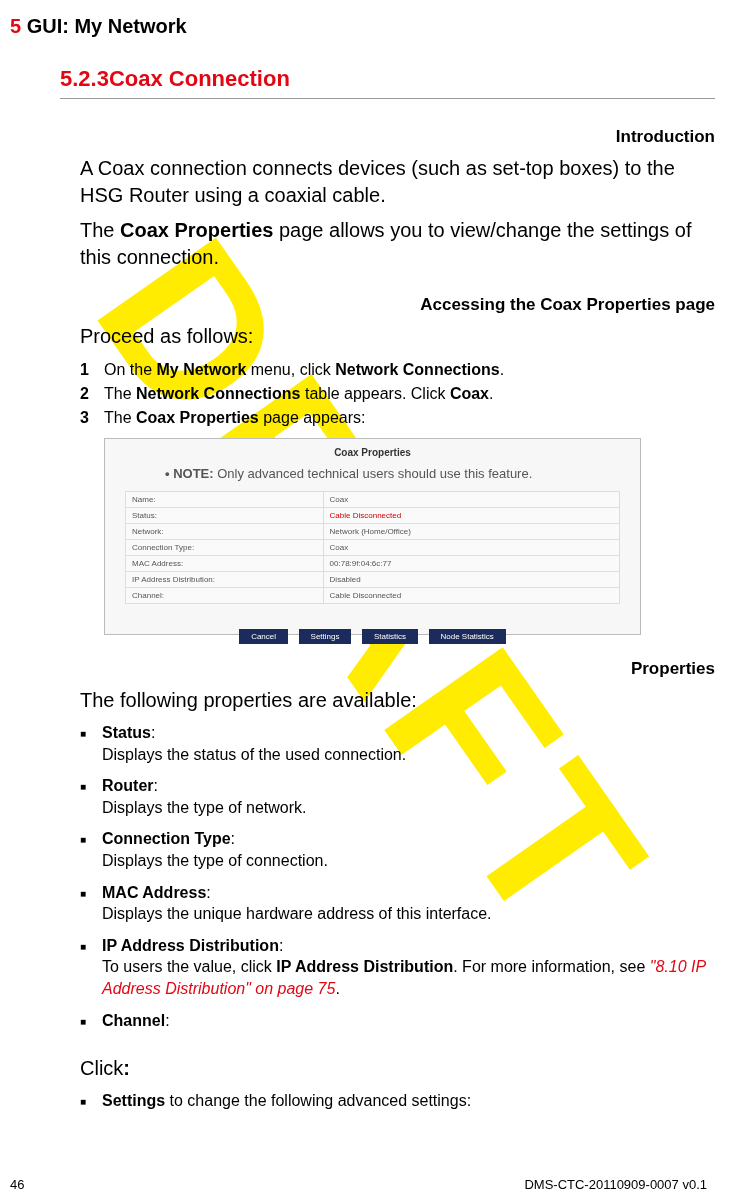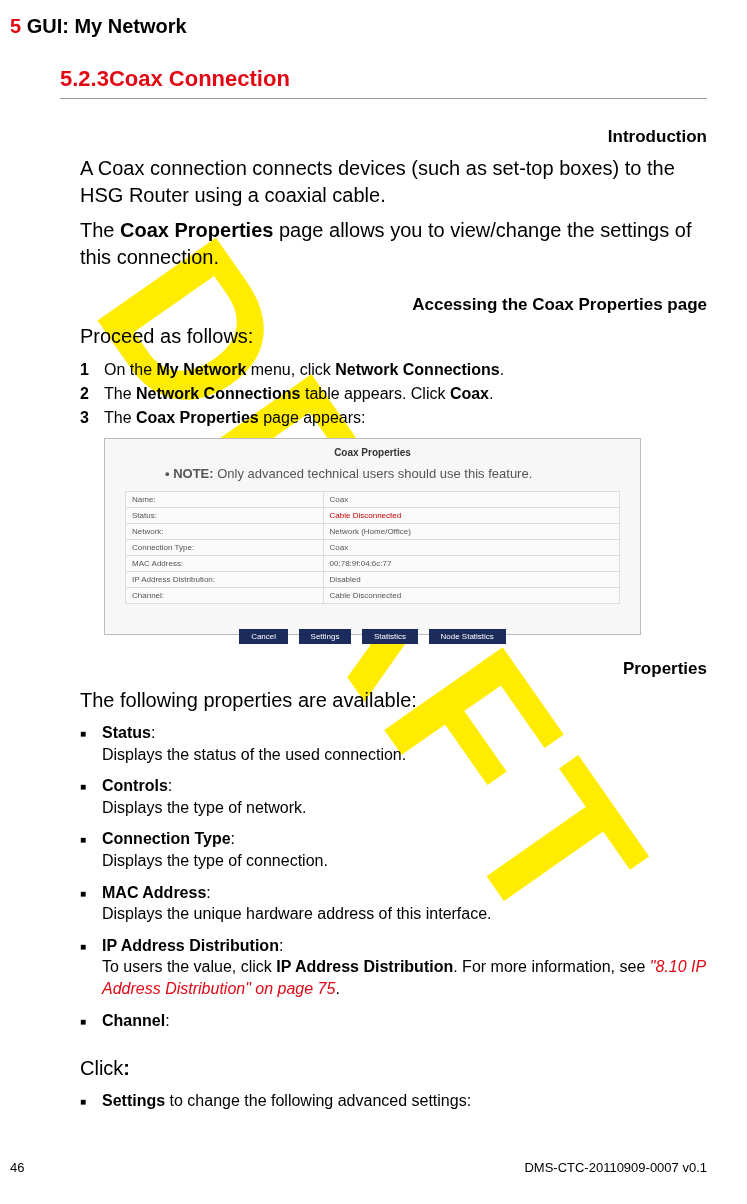--- a/index.html
+++ b/index.html
@@ -19,21 +19,21 @@
       font-size: 210px;
       font-weight: bold;
       color: #ffec00;
       z-index: 0;
       letter-spacing: 15px;
       pointer-events: none;
     }
     .page-content {
       position: relative;
       z-index: 1;
-      padding: 15px 40px 0 10px;
+      padding: 15px 32px 0 10px;
     }
     .page-header {
       font-size: 20px;
       font-weight: bold;
       margin-bottom: 28px;
     }
     .page-header .chapter-num {
       color: #e30613;
     }
     .content-body {
@@ -143,21 +143,21 @@
     .sc-btn {
       display: inline-block;
       background: #1a2b5c;
       color: #fff;
       font-size: 8px;
       padding: 3px 12px;
       margin: 0 4px;
     }
     .footer {
       position: absolute;
-      bottom: 29px;
+      bottom: 12px;
       width: 747px;
       padding: 0 40px 0 10px;
       font-size: 13px;
       display: flex;
       justify-content: space-between;
       z-index: 1;
     }
   </style>
 </head>
 <body>
@@ -253,21 +253,21 @@
     <div class="block">
       <div class="subsection-heading">Properties</div>
       <p class="body-text">The following properties are available:</p>
       <ul class="bullet-list">
         <li>
           <span class="marker">■</span>
           <span><span class="bold">Status</span>:<br><span>Displays the status of the used connection.</span></span>
         </li>
         <li>
           <span class="marker">■</span>
-          <span><span class="bold">Controls</span>:<br><span>Displays the type of network.</span></span>
+          <span><span class="bold">Router</span>:<br><span>Displays the type of network.</span></span>
         </li>
         <li>
           <span class="marker">■</span>
           <span><span class="bold">Connection Type</span>:<br><span>Displays the type of connection.</span></span>
         </li>
         <li>
           <span class="marker">■</span>
           <span><span class="bold">MAC Address</span>:<br><span>Displays the unique hardware address of this interface.</span></span>
         </li>
         <li>

